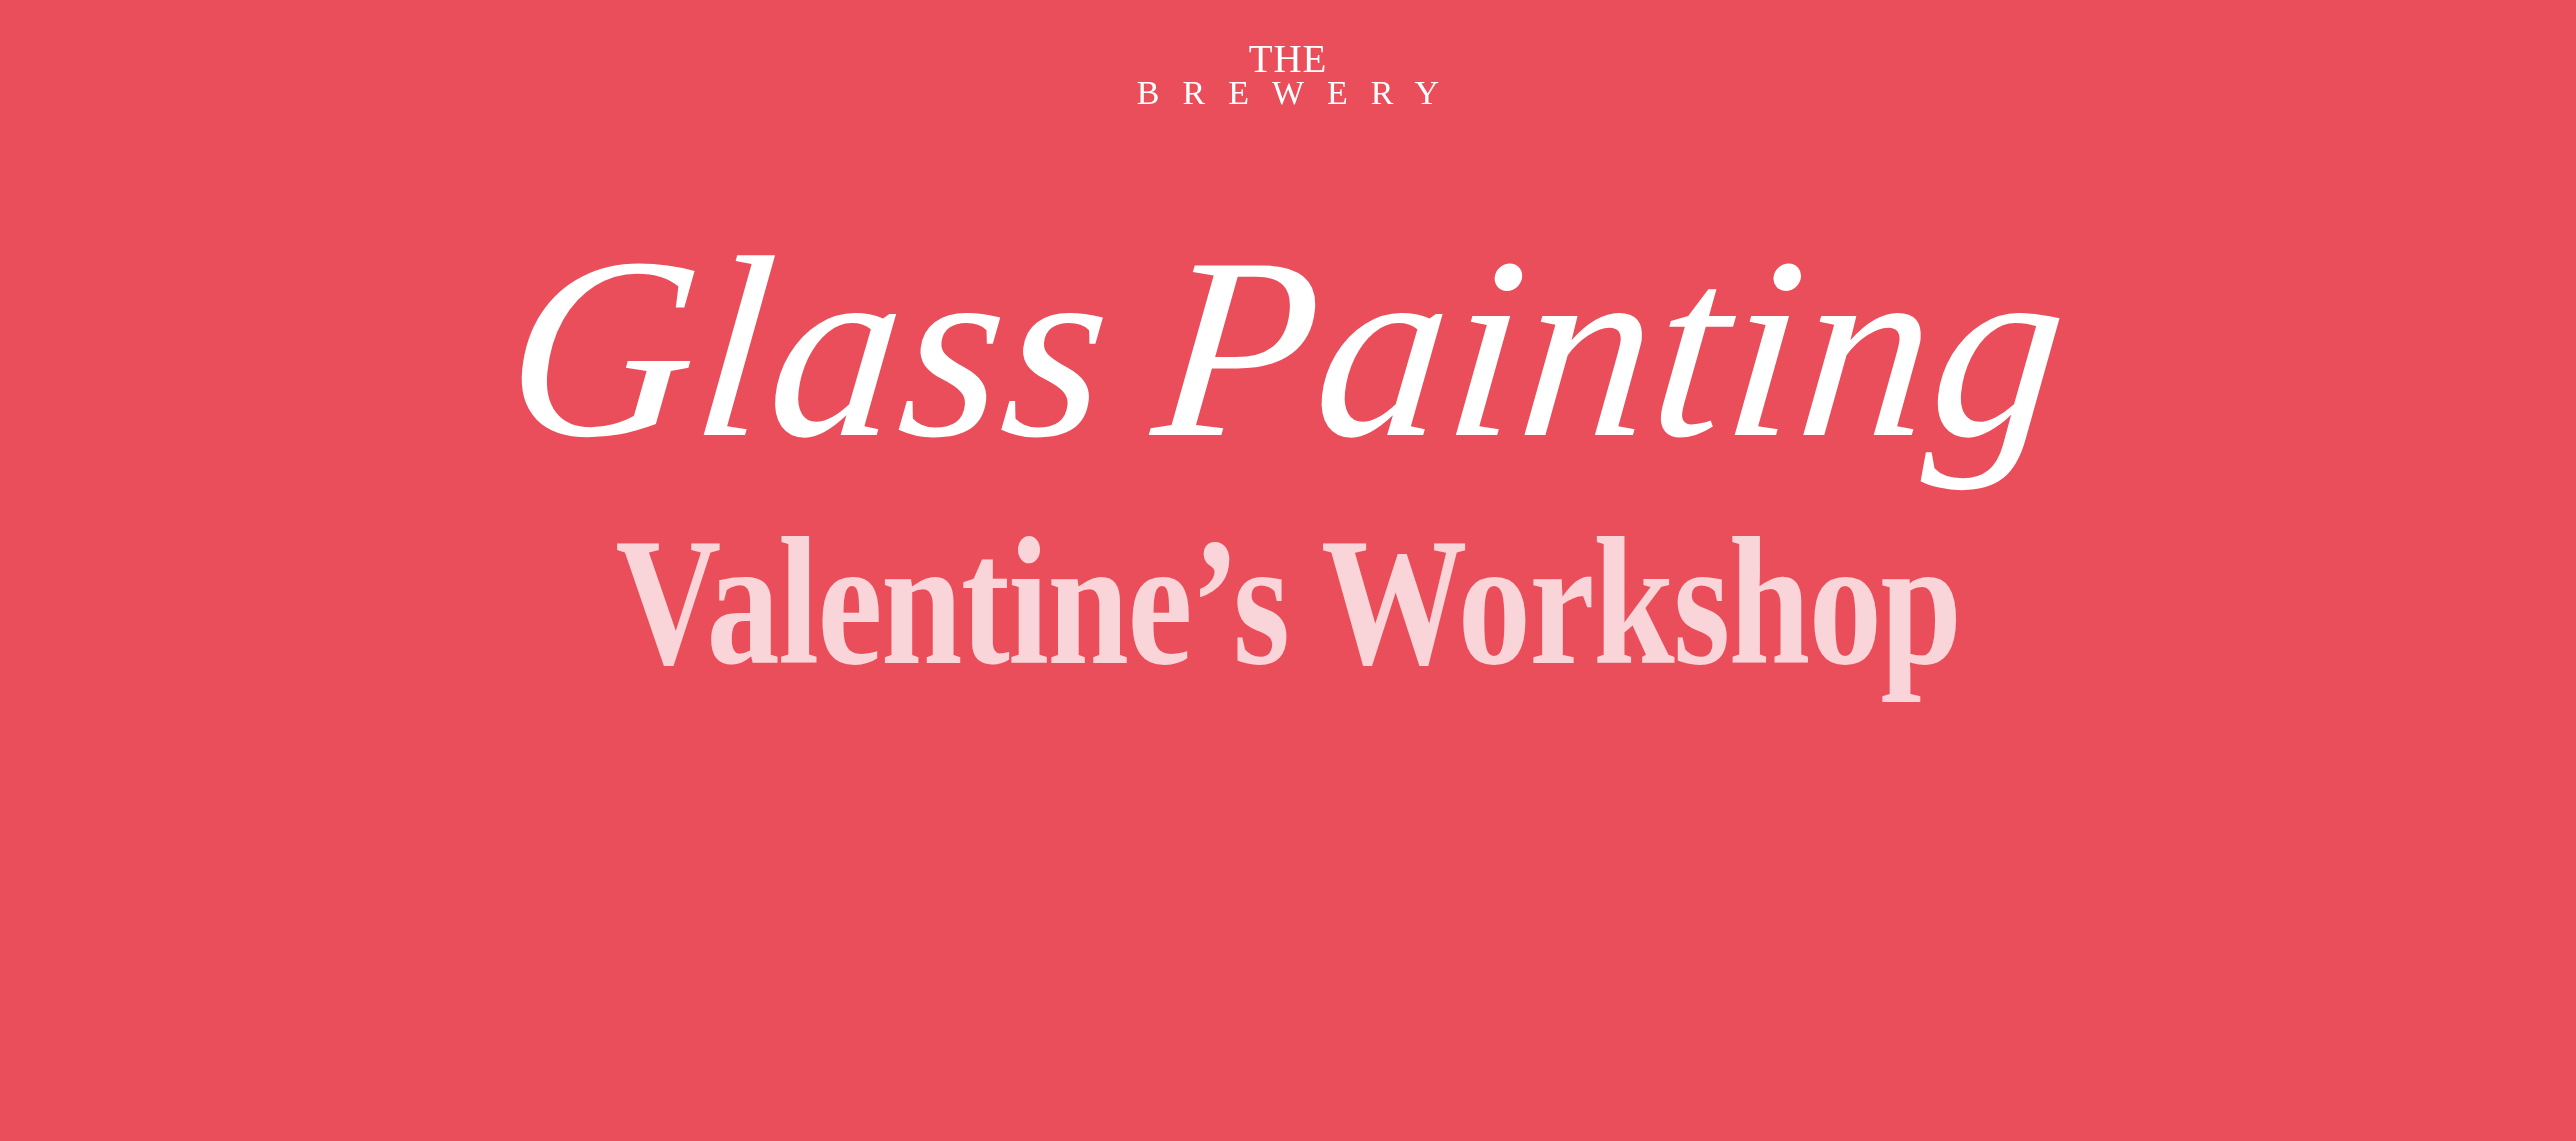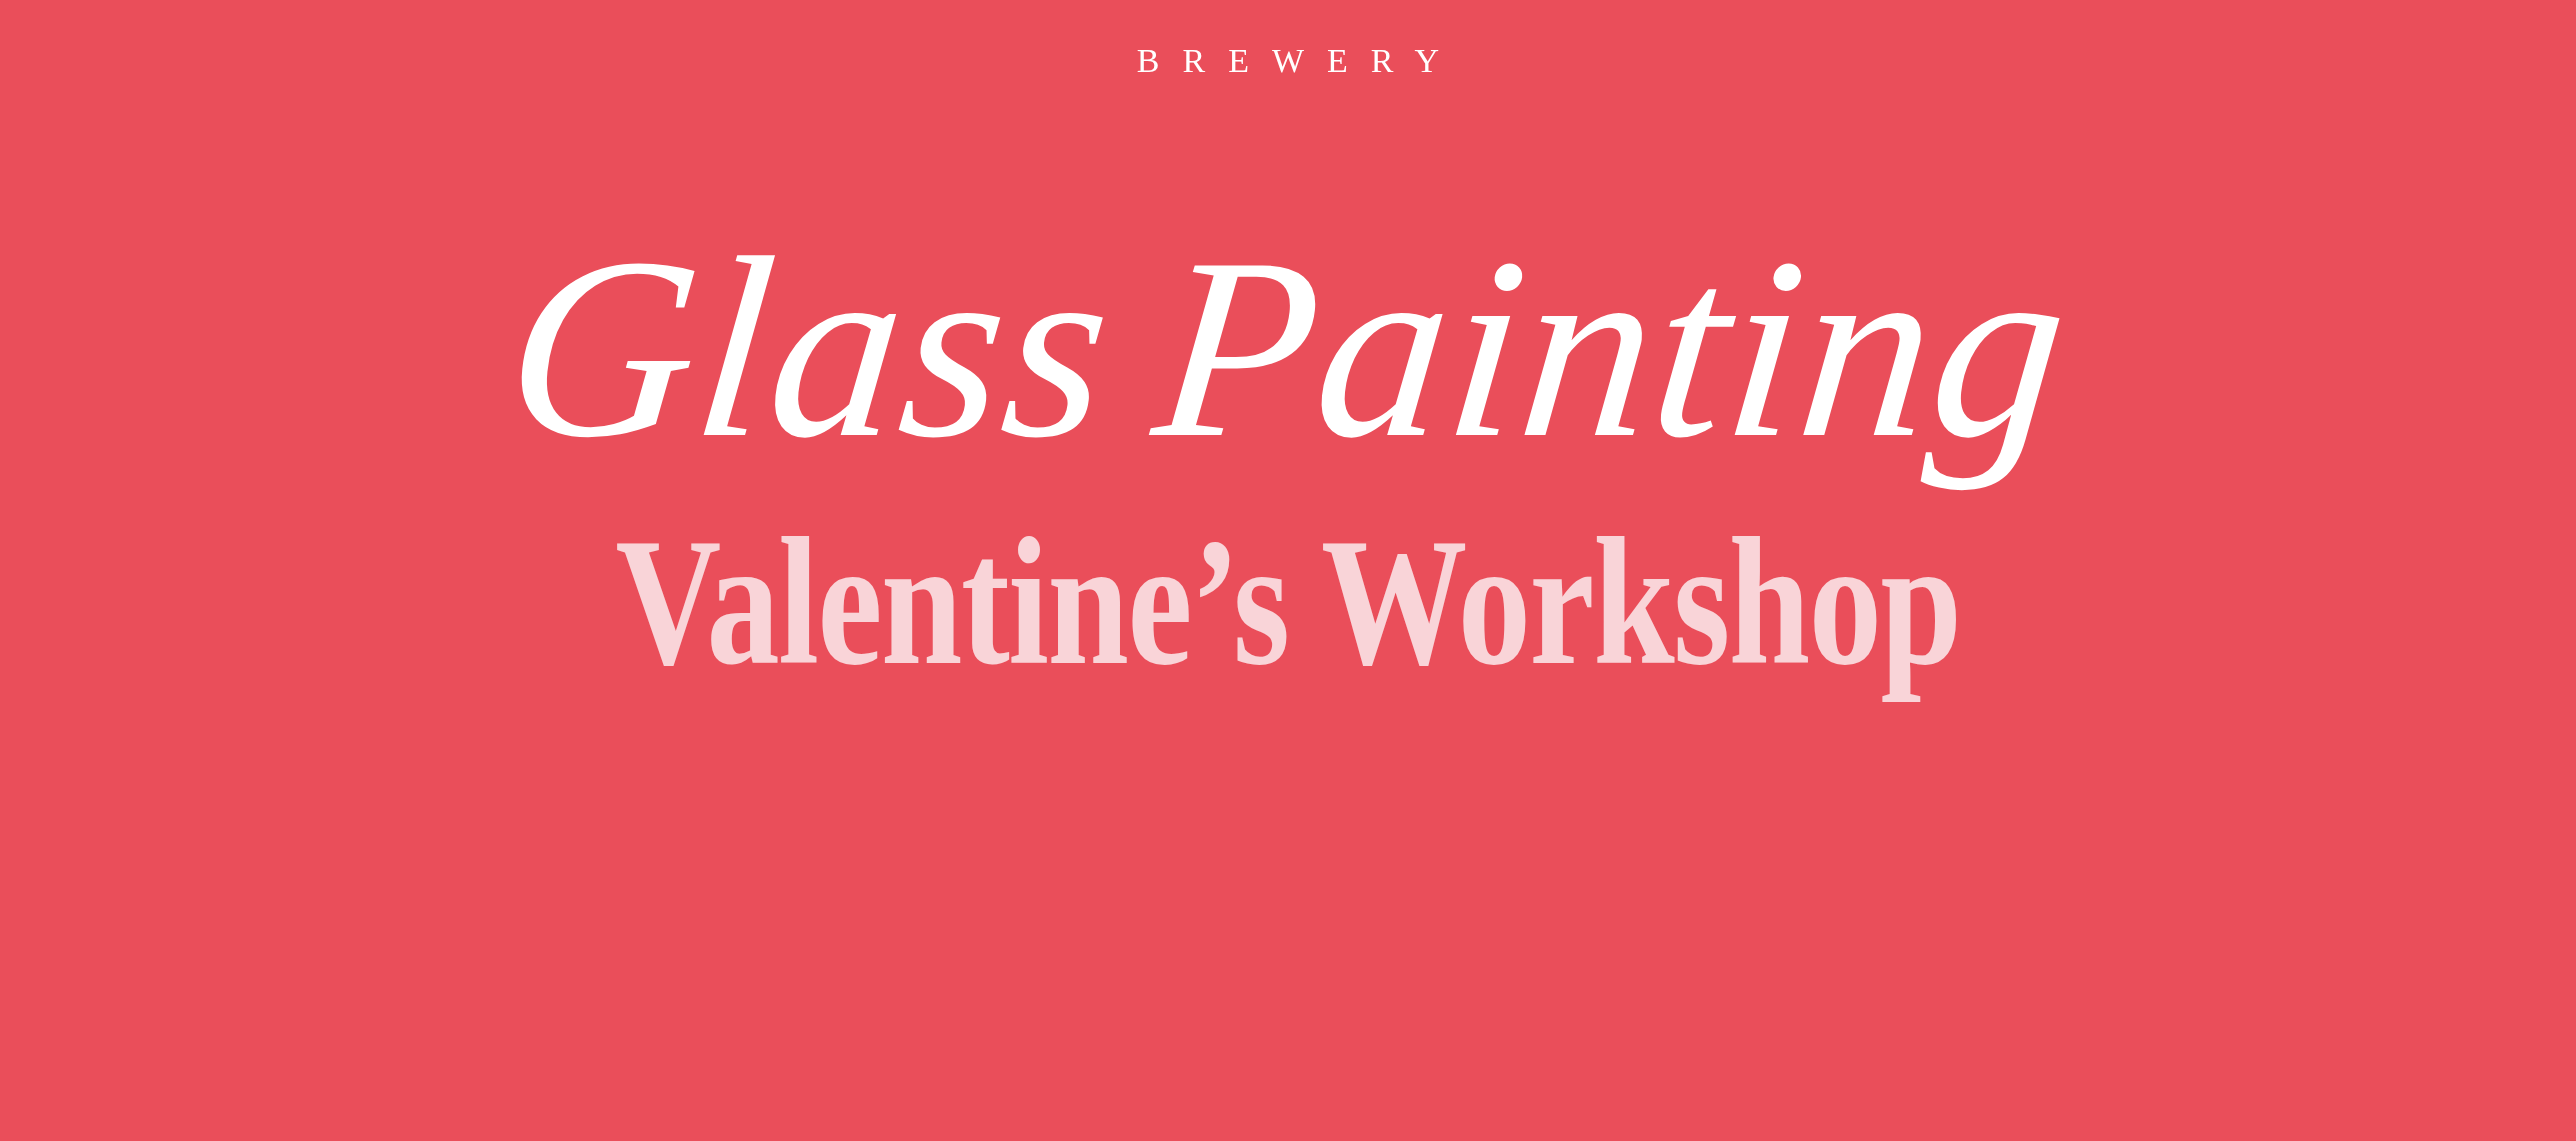--- a/index.html
+++ b/index.html
@@ -132,20 +132,21 @@
     transform: scaleX(0.94);
     transform-origin: left center;
   }
 </style>
 </head>
 <body>
 
 <div class="banner">
 
   <div class="logo-lockup">
+    <span class="logo-the">THE</span>
     <span class="logo-brewery">BREWERY</span>
   </div>
 
   <div class="script-line">
     <span class="w1">Glass</span><span class="w2">Painting</span>
   </div>
 
   <div class="subhead">Valentine’s Workshop</div>
 
 

